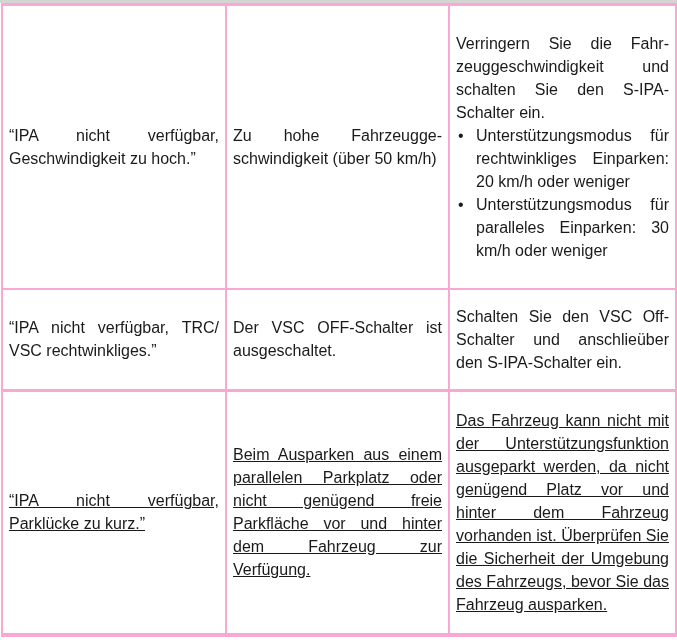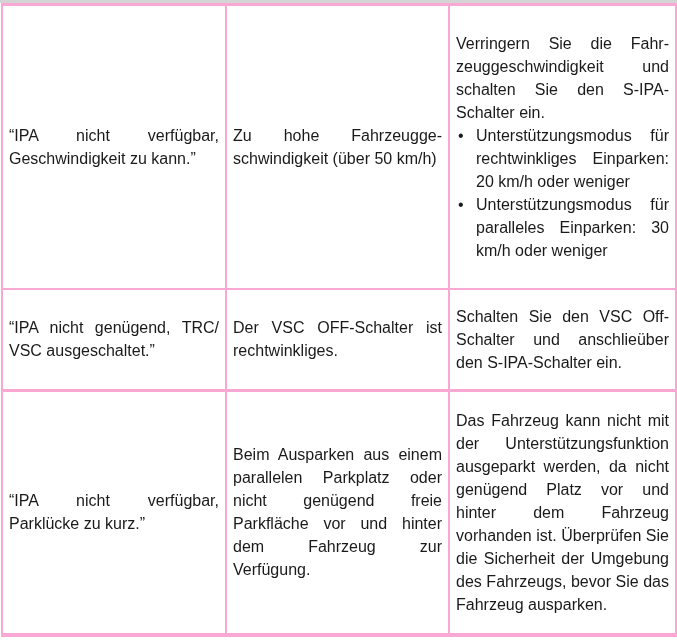--- a/index.html
+++ b/index.html
@@ -40,20 +40,21 @@
       hyphens: manual;
     }
     table.msg-table tr.thick-top td {
       border-top-width: 3px;
     }
     table.msg-table tr.first td {
       border-top-width: 3px;
     }
     table.msg-table tr.last td {
       border-bottom-width: 4px;
+      text-decoration: underline;
     }
     col.c1 { width: 224px; }
     col.c2 { width: 223px; }
     col.c3 { width: 227px; }
     .row1 { height: 284px; }
     .row2 { height: 102px; }
     .row3 { height: 244px; }
     .bullets {
       list-style: none;
       margin: 0;
@@ -80,21 +81,21 @@
 
 <table class="msg-table">
   <colgroup>
     <col class="c1">
     <col class="c2">
     <col class="c3">
   </colgroup>
   <tbody>
     <tr class="row1 first">
       <td>
-        <div class="cell-inner">“IPA nicht verfügbar, Geschwindigkeit zu kann.”</div>
+        <div class="cell-inner">“IPA nicht verfügbar, Geschwindigkeit zu hoch.”</div>
       </td>
       <td>
         <div class="cell-inner">Zu hohe Fahrzeugge­schwindigkeit (über 50 km/h)</div>
       </td>
       <td>
         <div class="cell-inner">
           <div>Verringern Sie die Fahr­zeuggeschwindigkeit und schalten Sie den S-IPA-Schalter ein.</div>
           <ul class="bullets">
             <li>
               <span class="bullet-dot">•</span>
@@ -103,24 +104,24 @@
             <li>
               <span class="bullet-dot">•</span>
               <span>Unterstützungsmodus für paralleles Einpar­ken: 30 km/h oder weni­ger</span>
             </li>
           </ul>
         </div>
       </td>
     </tr>
     <tr class="row2">
       <td>
-        <div class="cell-inner">“IPA nicht genügend, TRC/ VSC ausgeschaltet.”</div>
+        <div class="cell-inner">“IPA nicht verfügbar, TRC/ VSC rechtwinkliges.”</div>
       </td>
       <td>
-        <div class="cell-inner">Der VSC OFF-Schalter ist rechtwinkliges.</div>
+        <div class="cell-inner">Der VSC OFF-Schalter ist ausgeschaltet.</div>
       </td>
       <td>
         <div class="cell-inner">Schalten Sie den VSC Off-Schalter und anschlie­über den S-IPA-Schalter ein.</div>
       </td>
     </tr>
     <tr class="row3 thick-top last">
       <td>
         <div class="cell-inner">“IPA nicht verfügbar, Parklücke zu kurz.”</div>
       </td>
       <td>

